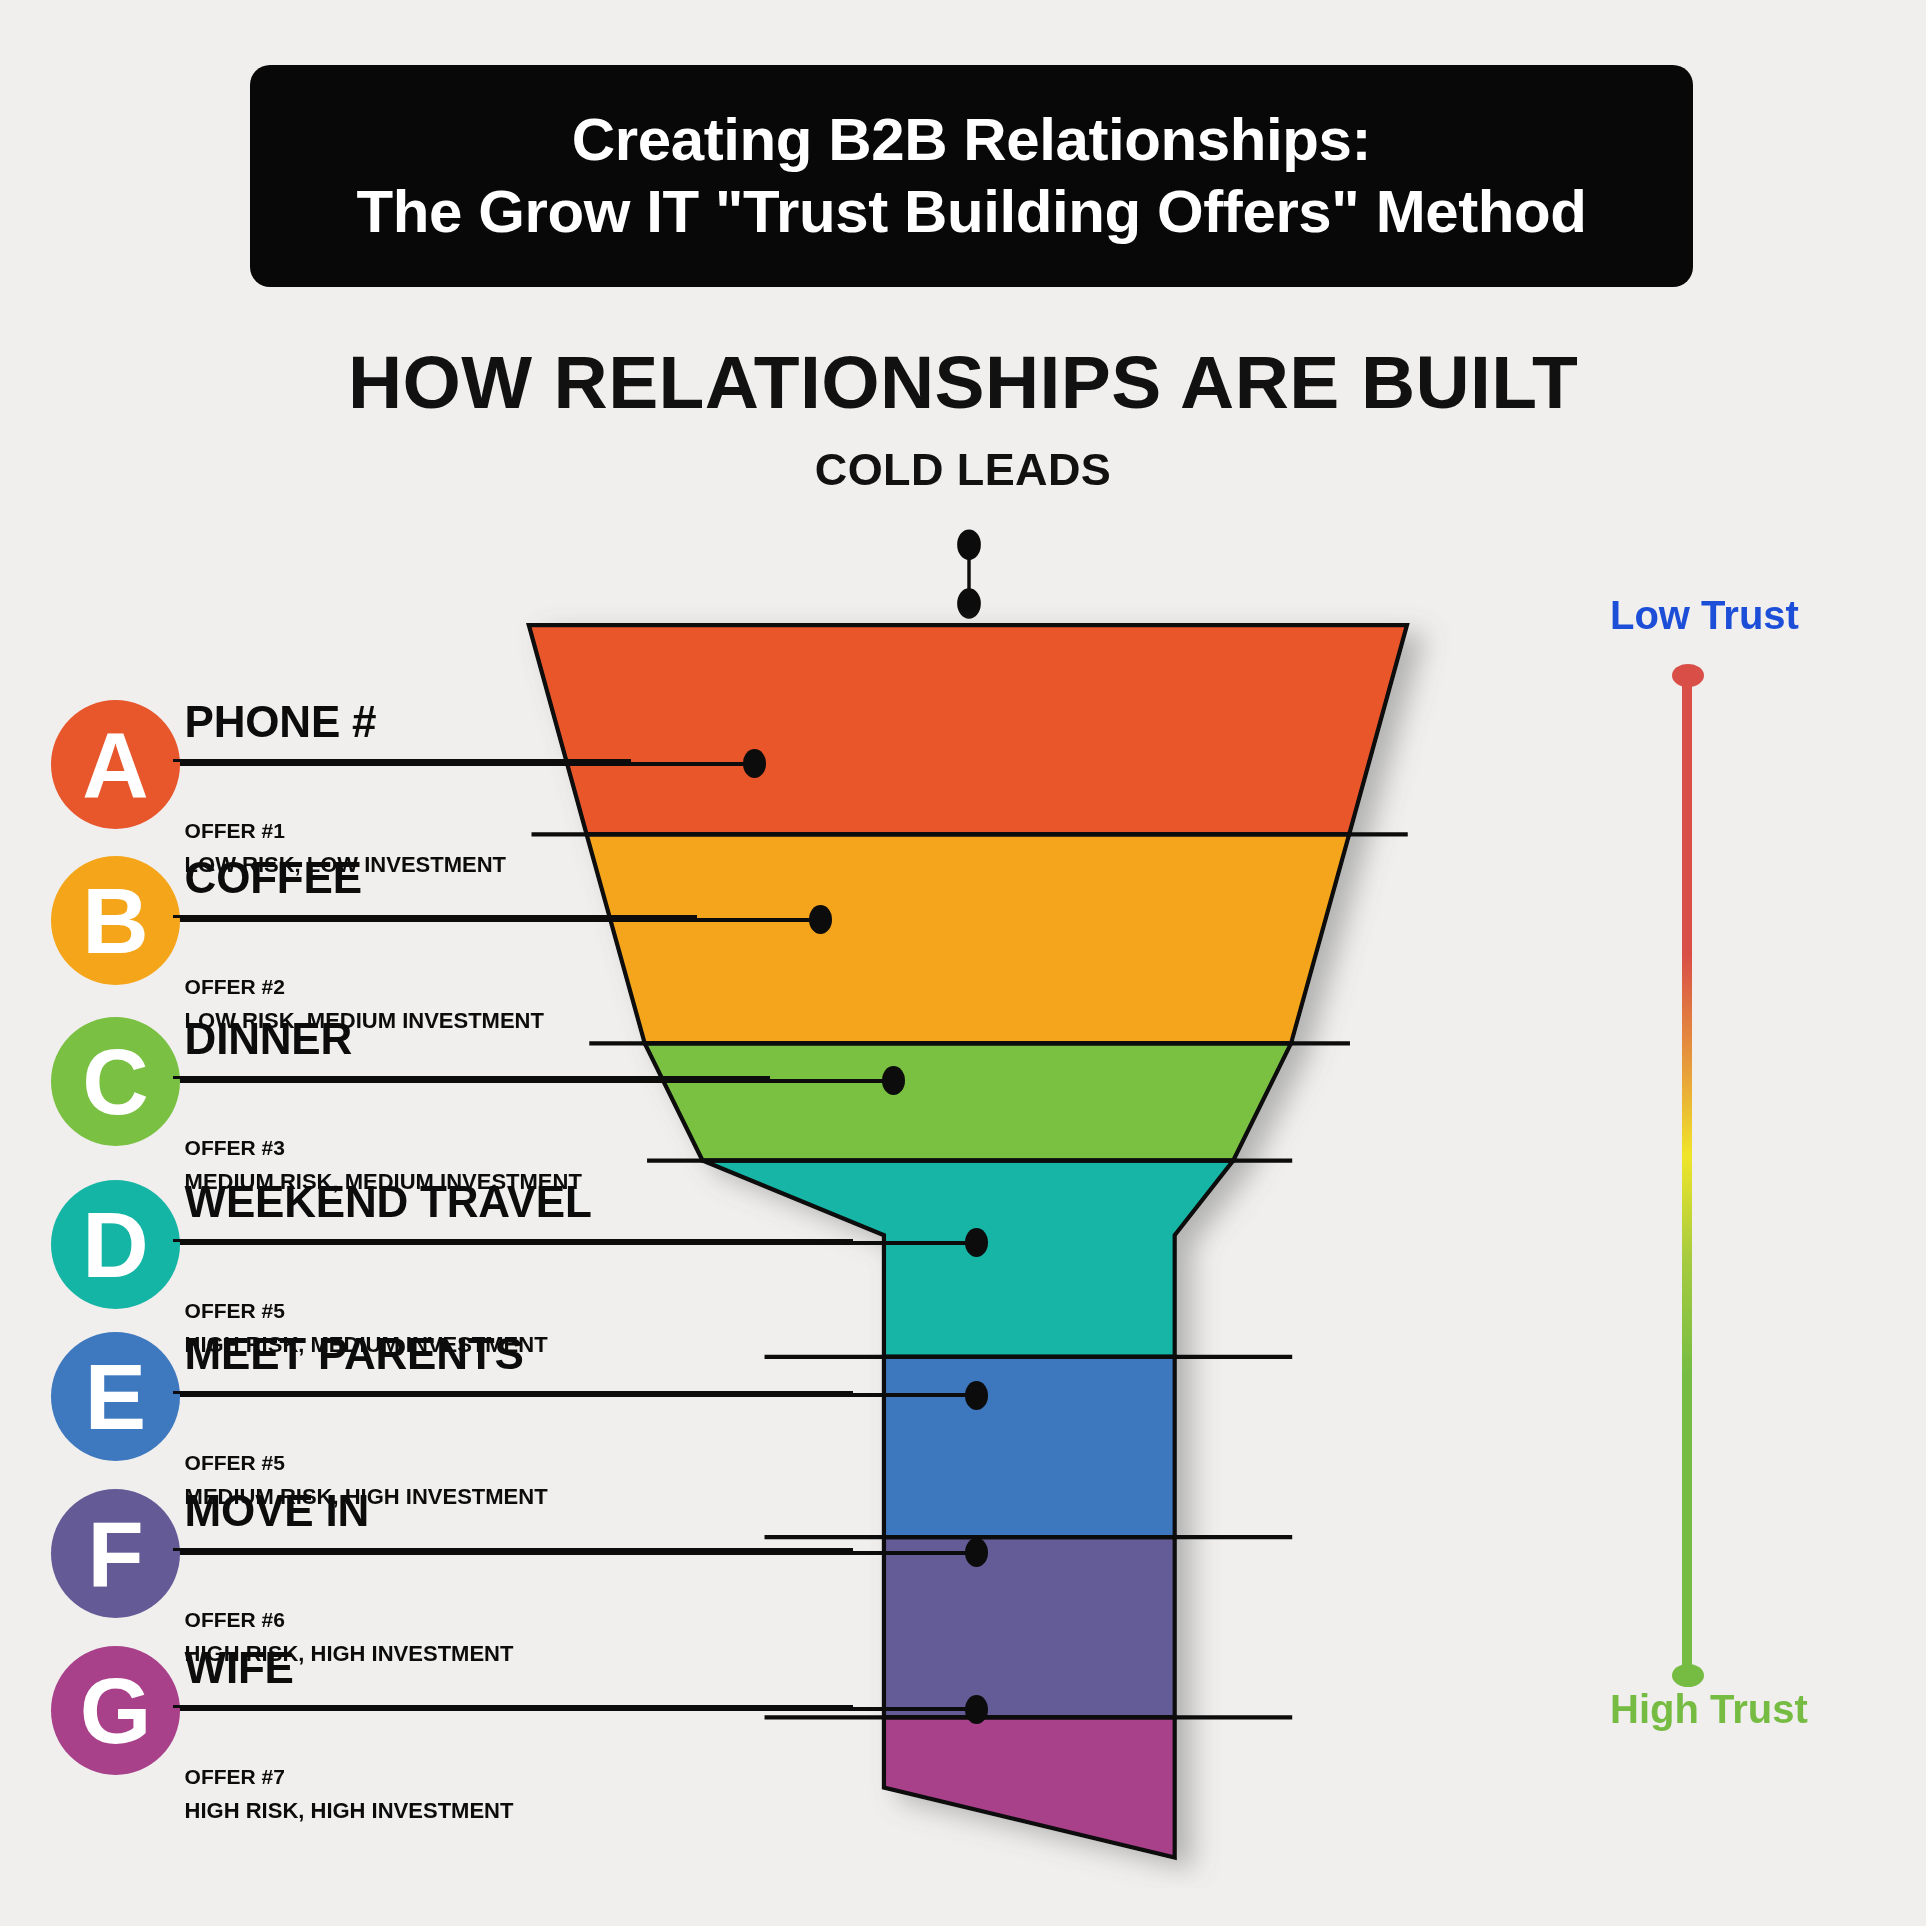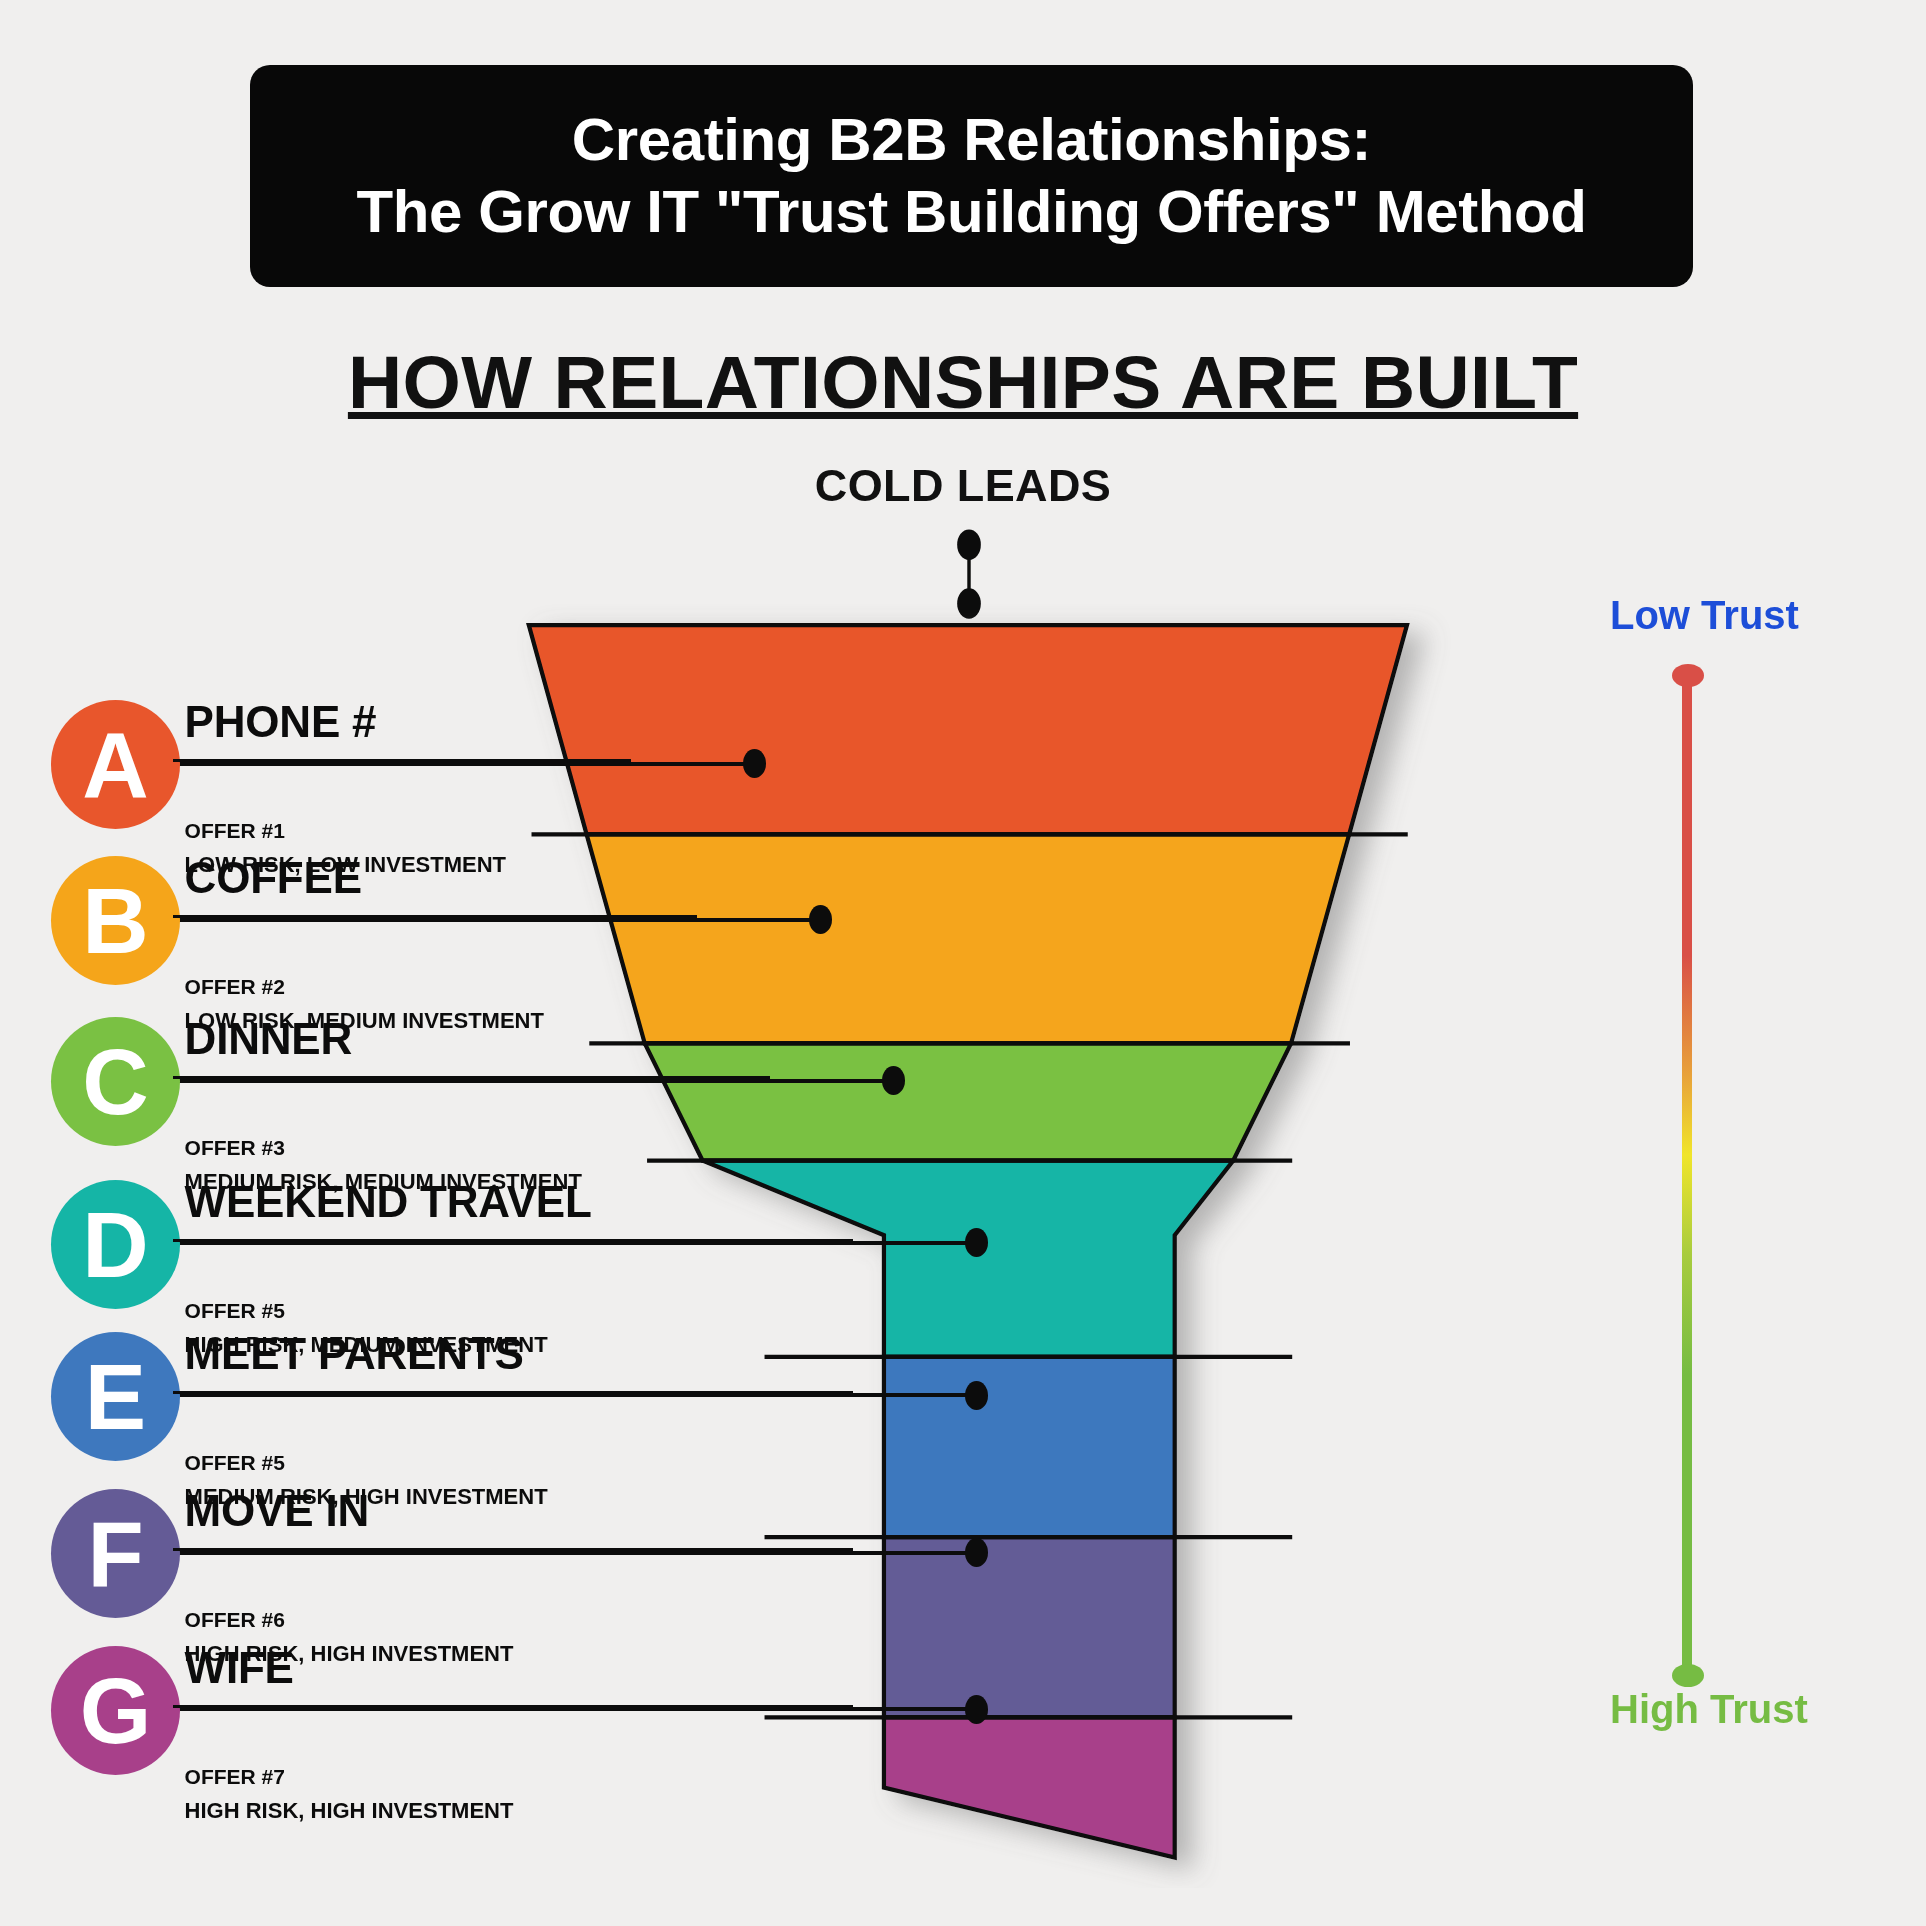--- a/index.html
+++ b/index.html
@@ -31,24 +31,23 @@
     font-stretch:condensed;
     padding:0 15.4px;
   }
 
   
   #heading{
     position:absolute;left:0;top:339px;width:1926px;
     text-align:center;
     font-size:75px;font-weight:bold;color:#111;
     letter-spacing:0.4px;
-    text-decoration:underline;
   }
   #subheading{
-    position:absolute;left:0;top:460px;width:1926px;
+    position:absolute;left:0;top:444px;width:1926px;
     text-align:center;
     font-size:45px;font-weight:bold;color:#111;
     letter-spacing:0.4px;
   }
 
   
   #cold-connector{position:absolute;left:948px;top:528px;width:42px;height:91px;}
 
   
   #funnel-wrap{position:absolute;left:493px;top:601px;width:986px;height:1287px;}

